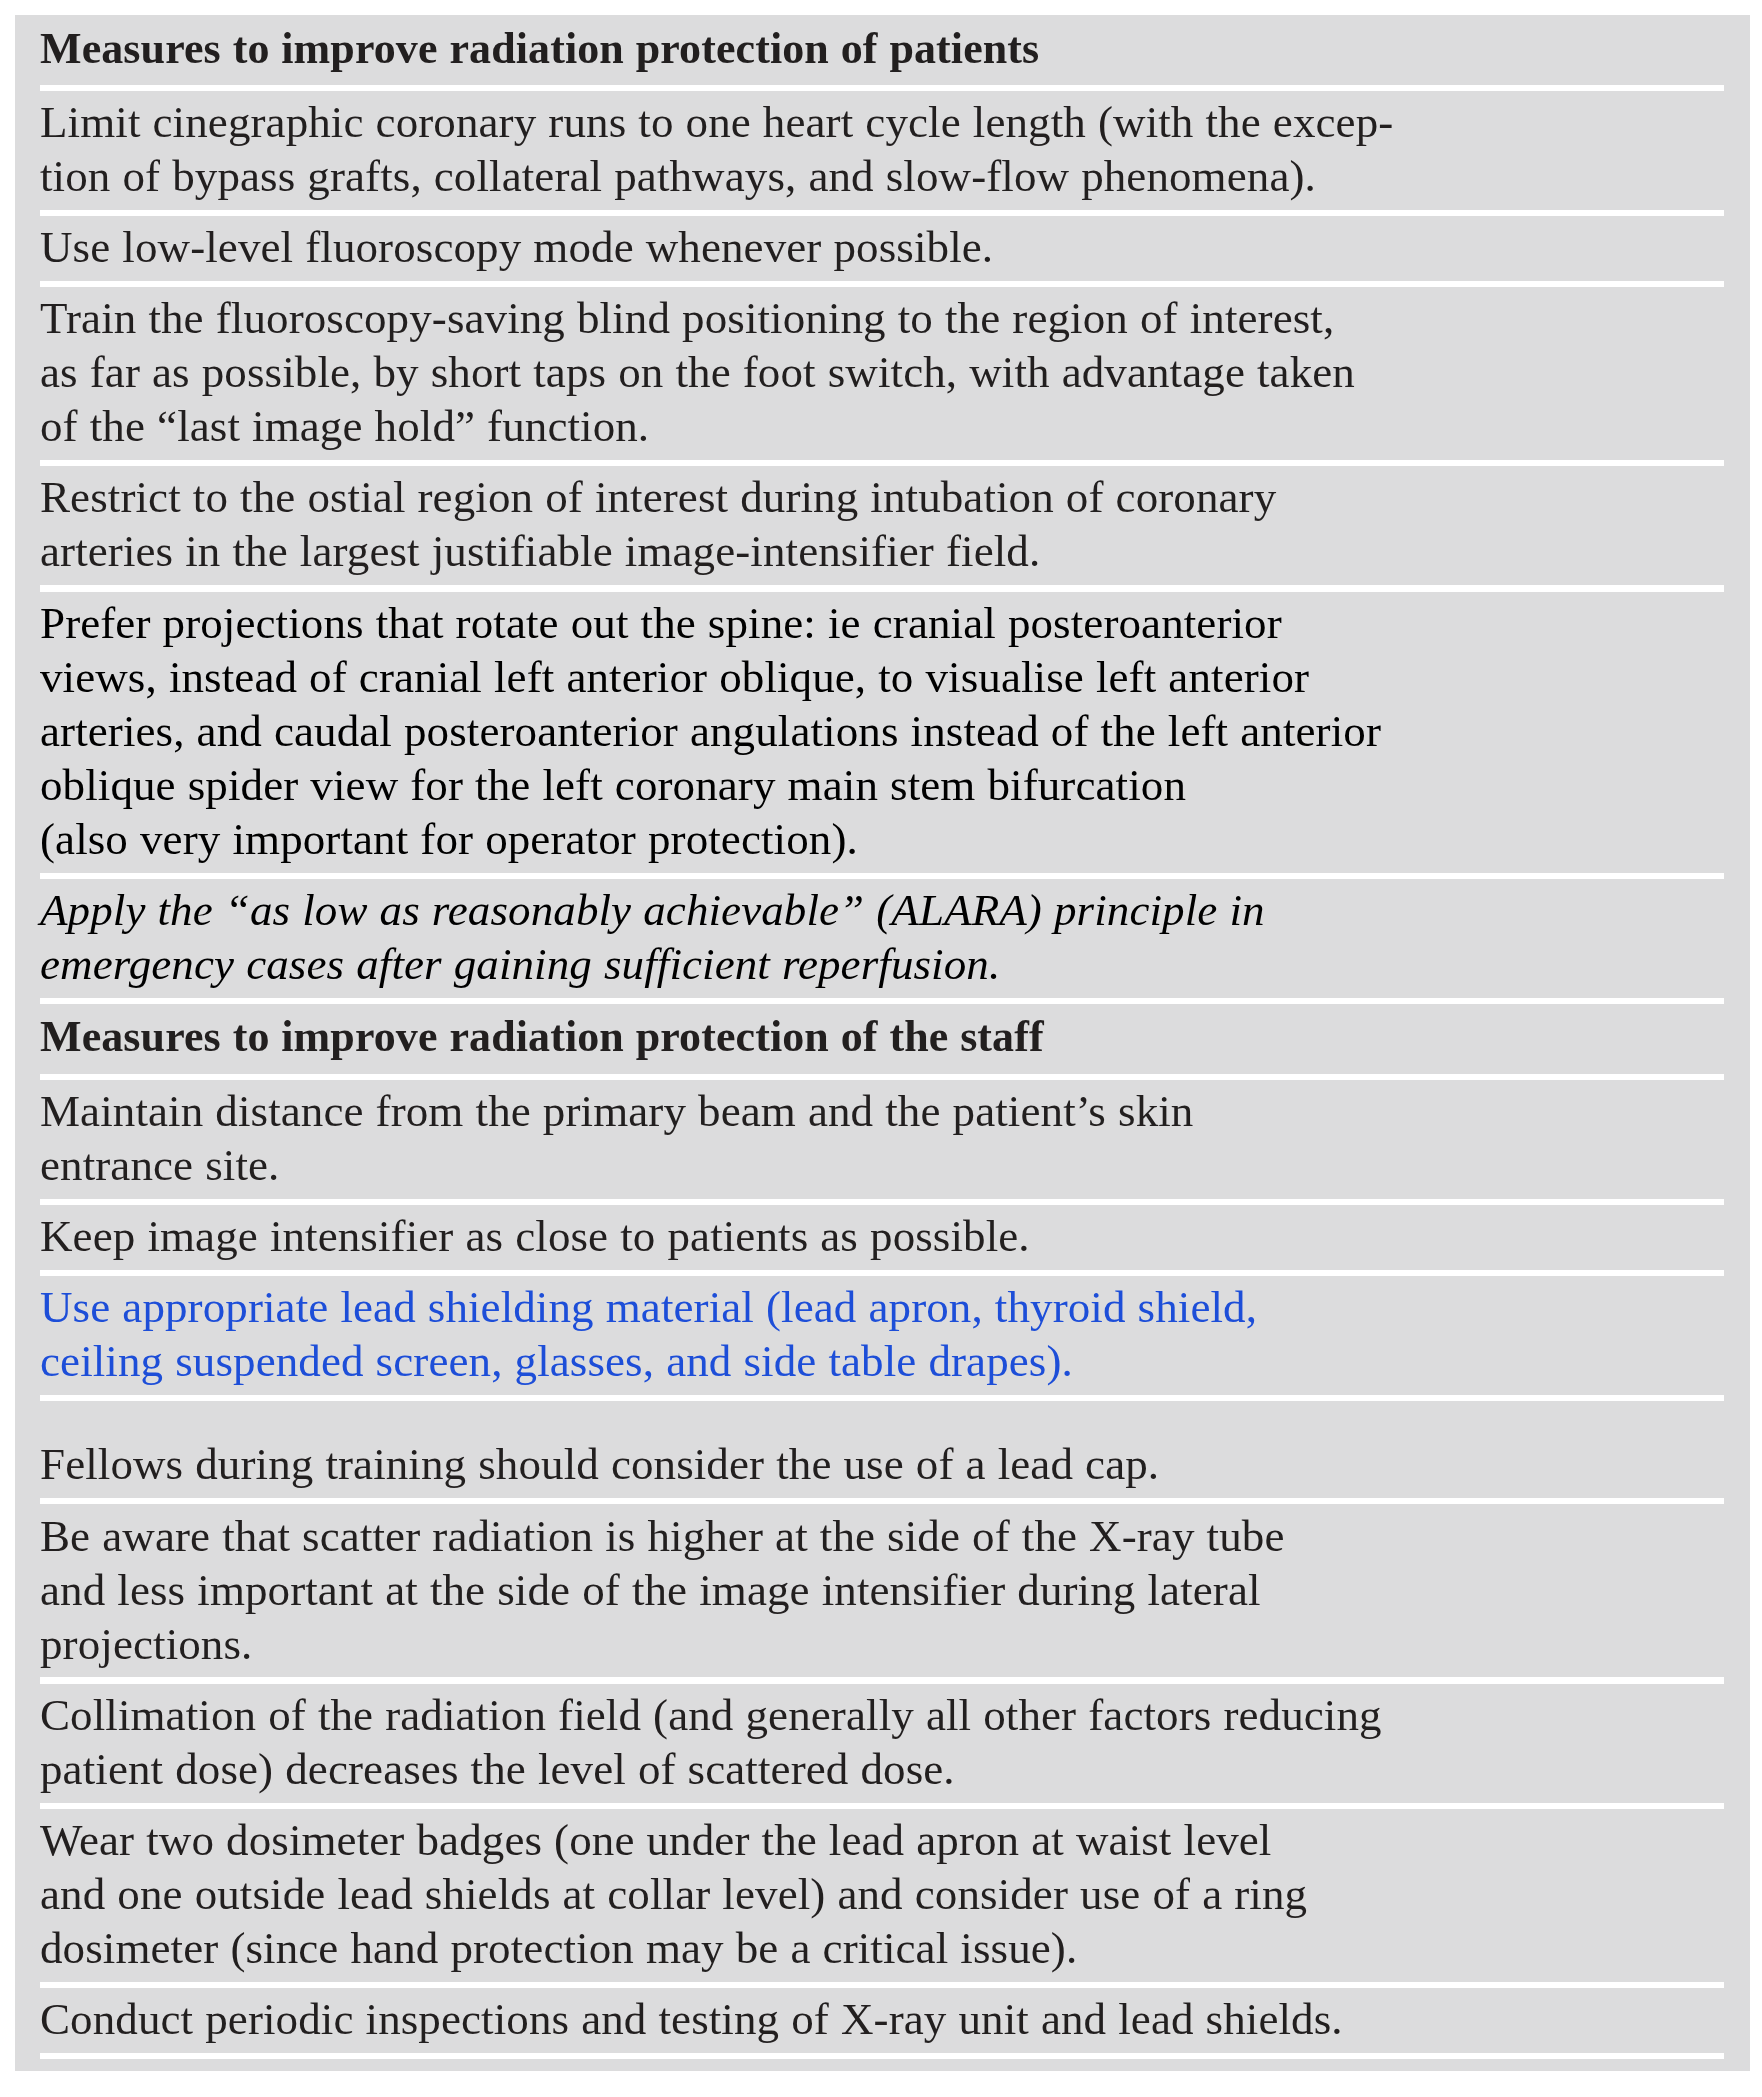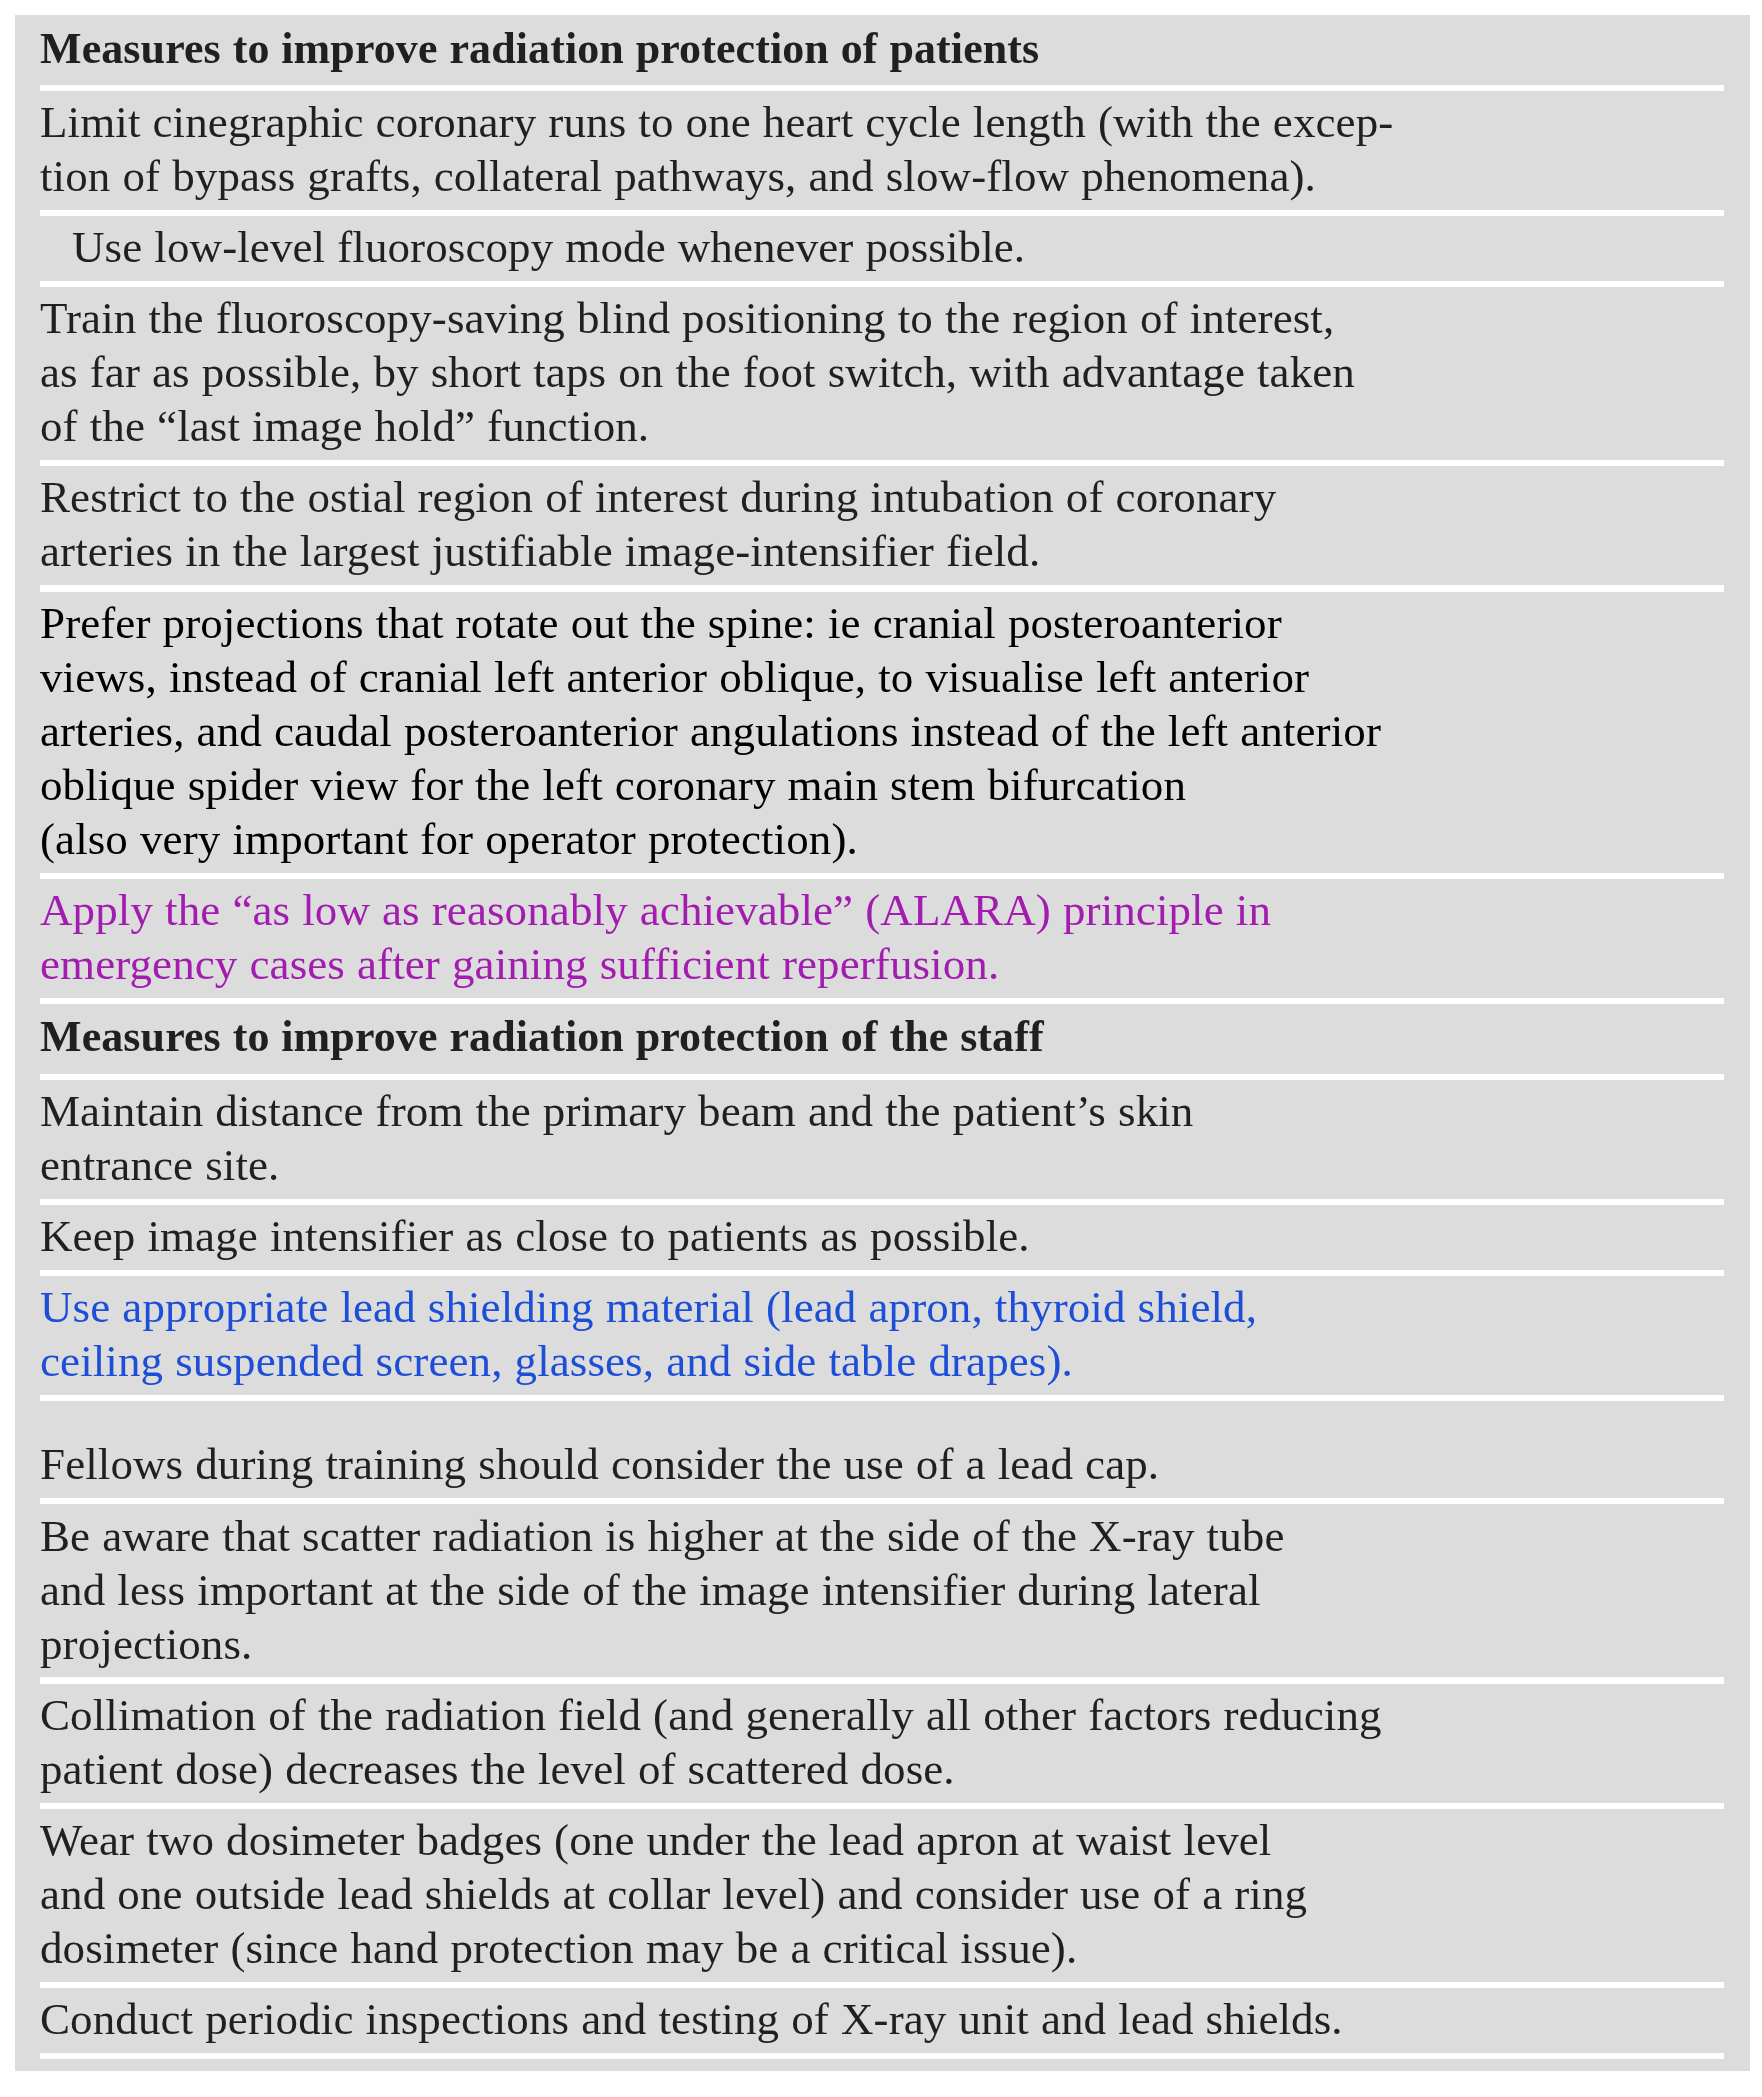--- a/index.html
+++ b/index.html
@@ -88,21 +88,21 @@
         <div class="row">
           <div class="cell heading" style="color: rgb(34, 31, 31);">Measures to improve radiation protection of patients</div>
         </div>
         <div class="rule" style="background: rgb(255, 255, 255);"></div>
         <div class="row">
           <div class="cell" style="color: rgb(34, 31, 31);">Limit cinegraphic coronary runs to one heart cycle length (with the excep-
 tion of bypass grafts, collateral pathways, and slow-flow phenomena).</div>
         </div>
         <div class="rule" style="background: rgb(255, 255, 255);"></div>
         <div class="row">
-          <div class="cell" style="color: rgb(34, 31, 31); margin-left: 32px;">Use low-level fluoroscopy mode whenever possible.</div>
+          <div class="cell" style="color: rgb(34, 31, 31);">Use low-level fluoroscopy mode whenever possible.</div>
         </div>
         <div class="rule" style="background: rgb(255, 255, 255);"></div>
         <div class="row">
           <div class="cell" style="color: rgb(34, 31, 31);">Train the fluoroscopy-saving blind positioning to the region of interest,
 as far as possible, by short taps on the foot switch, with advantage taken
 of the “last image hold” function.</div>
         </div>
         <div class="rule" style="background: rgb(255, 255, 255);"></div>
         <div class="row">
           <div class="cell" style="color: rgb(34, 31, 31);">Restrict to the ostial region of interest during intubation of coronary
@@ -111,21 +111,21 @@
         <div class="rule" style="background: rgb(255, 255, 255);"></div>
         <div class="row">
           <div class="cell" style="color: #000000;">Prefer projections that rotate out the spine: ie cranial posteroanterior
 views, instead of cranial left anterior oblique, to visualise left anterior
 arteries, and caudal posteroanterior angulations instead of the left anterior
 oblique spider view for the left coronary main stem bifurcation
 (also very important for operator protection).</div>
         </div>
         <div class="rule" style="background: rgb(255, 255, 255);"></div>
         <div class="row">
-          <div class="cell" style="color: #a21caf;">Apply the “as low as reasonably achievable” (ALARA) principle in
+          <div class="cell" style="color: #000000; font-style: italic;">Apply the “as low as reasonably achievable” (ALARA) principle in
 emergency cases after gaining sufficient reperfusion.</div>
         </div>
         <div class="rule" style="background: rgb(255, 255, 255);"></div>
         <div class="row">
           <div class="cell heading" style="color: rgb(34, 31, 31);">Measures to improve radiation protection of the staff</div>
         </div>
         <div class="rule" style="background: rgb(255, 255, 255);"></div>
         <div class="row">
           <div class="cell" style="color: rgb(34, 31, 31);">Maintain distance from the primary beam and the patient’s skin
 entrance site.</div>

